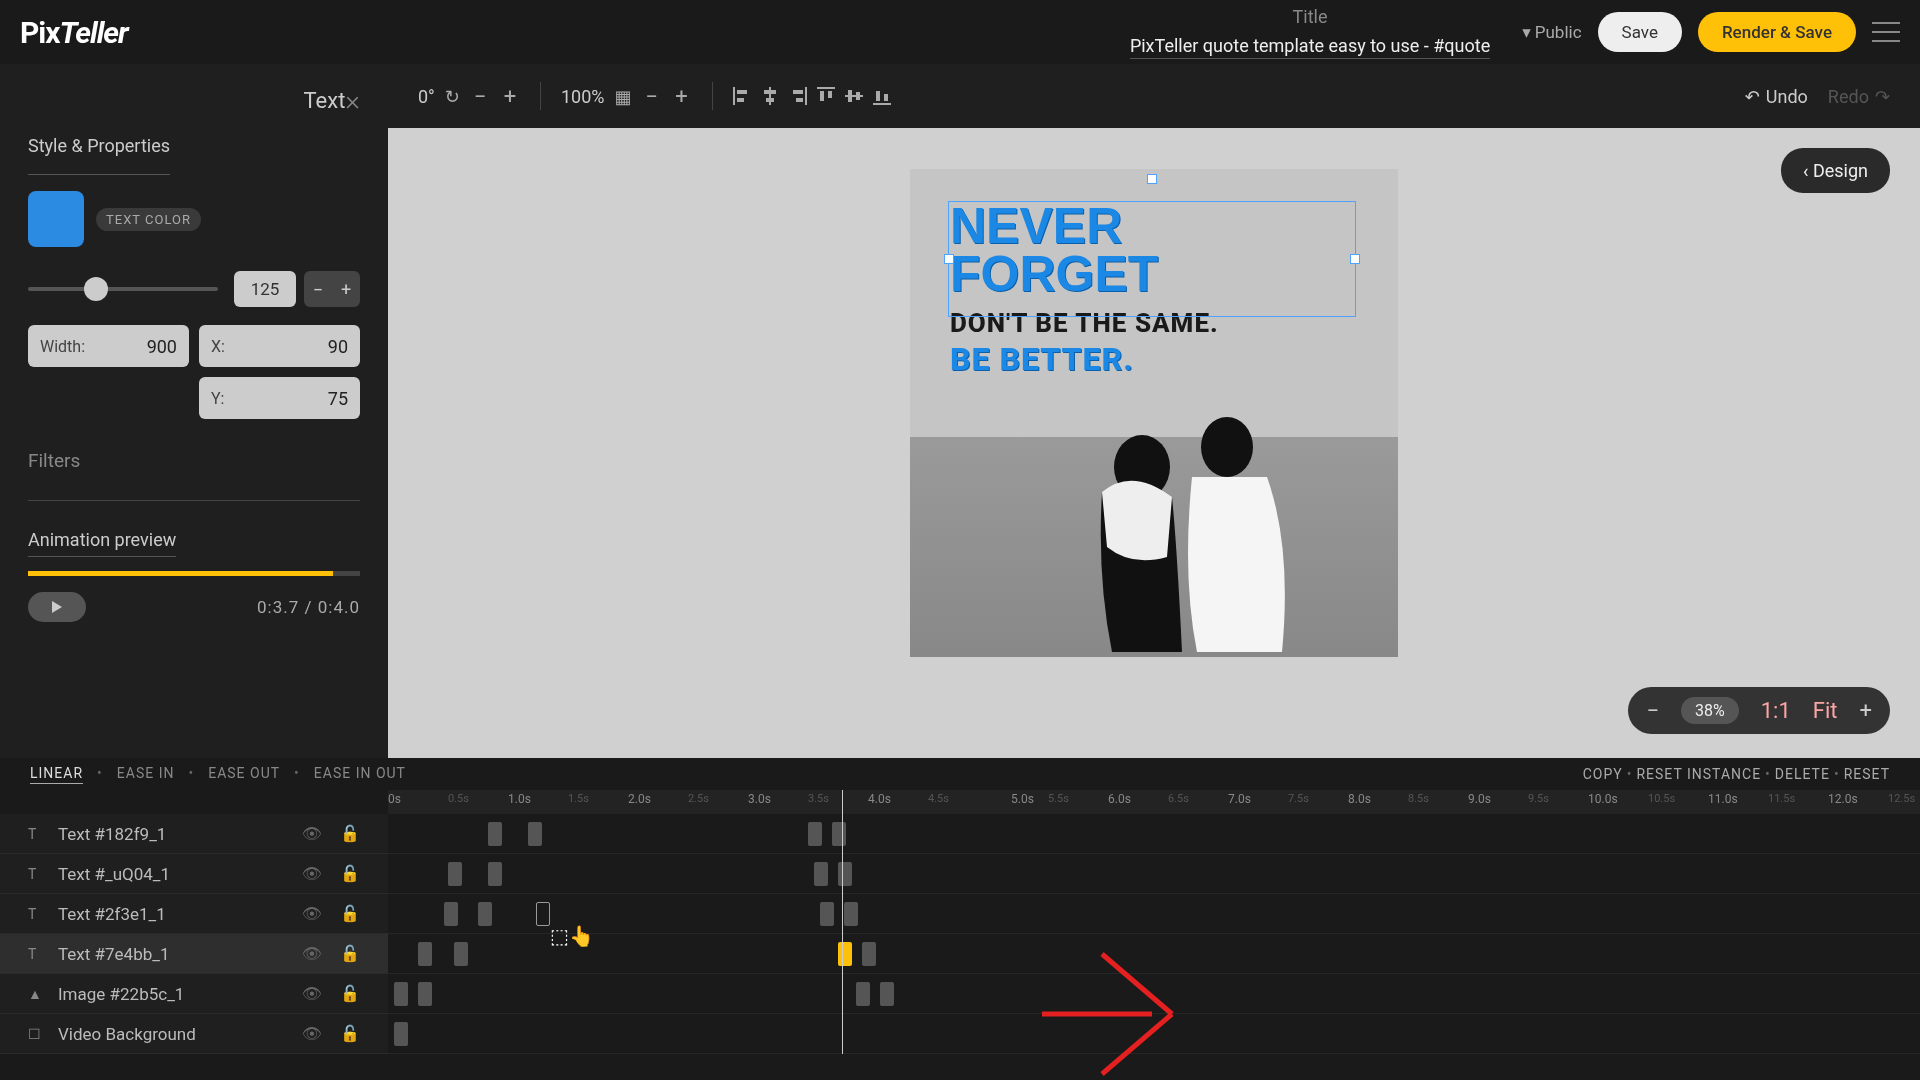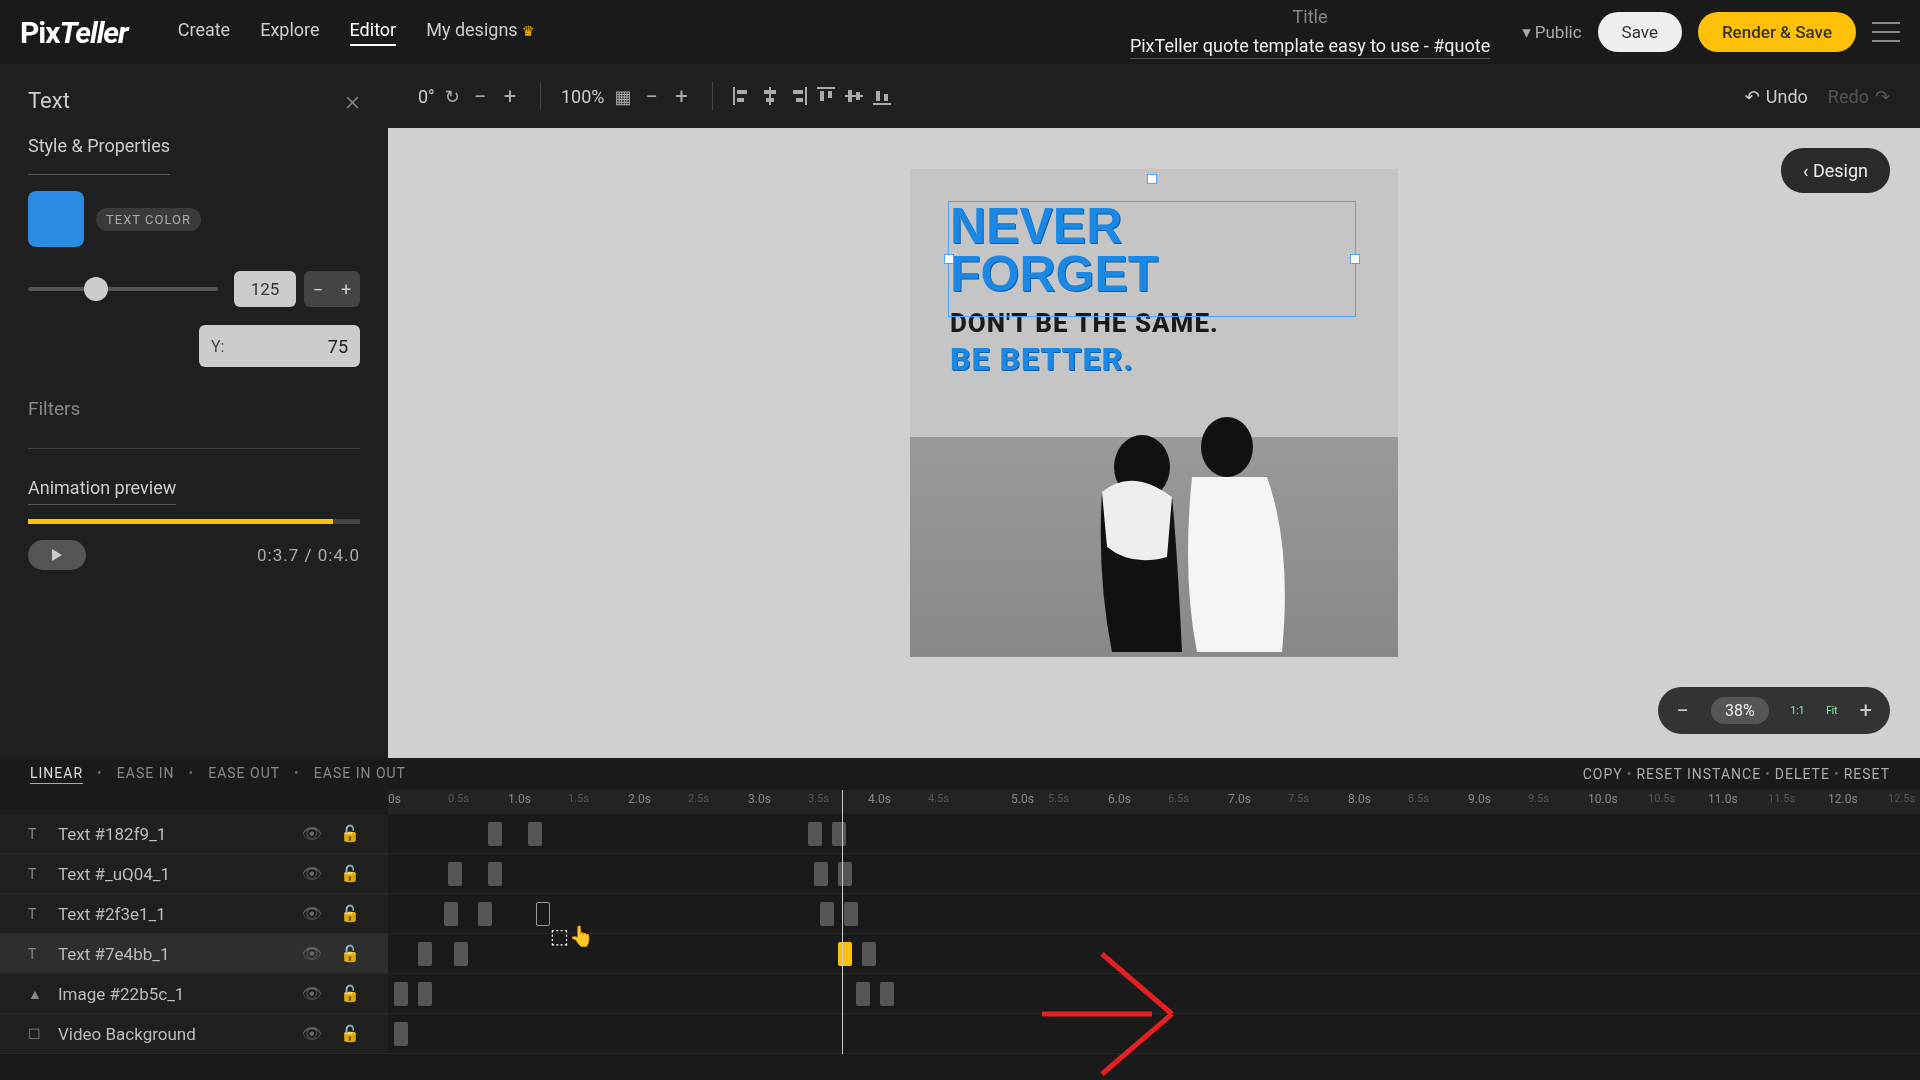--- a/index.html
+++ b/index.html
@@ -21,21 +21,21 @@
 .btn-save { background: #eee; color: #333; border: none; border-radius: 20px; padding: 10px 24px; font-size: 17px; cursor: pointer; }
 .btn-render { background: #ffc107; color: #333; border: none; border-radius: 20px; padding: 10px 24px; font-size: 17px; cursor: pointer; font-weight: 500; }
 .menu-icon { width: 28px; height: 20px; display: flex; flex-direction: column; justify-content: space-between; cursor: pointer; }
 .menu-icon span { height: 2px; background: #888; }
 
 
 .main { display: flex; height: 694px; }
 
 
 .sidebar { width: 388px; background: #1f1f1f; padding: 20px 28px; position: relative; }
-.sidebar-header { display: flex; justify-content: space-between; align-items: center; margin-bottom: 18px; }
+.sidebar-header { display: flex; justify-content: flex-end; align-items: center; margin-bottom: 18px; }
 .sidebar-title { font-size: 22px; color: #ccc; }
 .close-x { font-size: 28px; color: #888; cursor: pointer; font-weight: 300; }
 .section-title { font-size: 18px; color: #ccc; border-bottom: 1px solid #555; padding-bottom: 18px; margin-bottom: 16px; display: inline-block; }
 .color-row { display: flex; align-items: center; gap: 12px; margin-bottom: 24px; }
 .color-swatch { width: 56px; height: 56px; background: #2b8ae2; border-radius: 8px; cursor: pointer; }
 .color-label { background: #3a3a3a; color: #aaa; font-size: 13px; padding: 4px 10px; border-radius: 12px; letter-spacing: 1px; }
 .slider-row { display: flex; align-items: center; gap: 16px; margin-bottom: 18px; }
 .slider { flex: 1; height: 4px; background: #555; border-radius: 2px; position: relative; cursor: pointer; }
 .slider-thumb { position: absolute; top: -10px; left: 56px; width: 24px; height: 24px; background: #ccc; border-radius: 50%; }
 .value-group { display: flex; align-items: center; }
@@ -78,21 +78,21 @@
 .selection-box { position: absolute; top: 32px; left: 38px; width: 408px; height: 116px; border: 1px solid #4da3ff; }
 .sel-handle { position: absolute; width: 10px; height: 10px; background: #fff; border: 1px solid #4da3ff; }
 .sel-handle.top { top: -28px; left: 50%; transform: translateX(-50%); }
 .sel-handle.left { top: 50%; left: -5px; transform: translateY(-50%); }
 .sel-handle.right { top: 50%; right: -5px; transform: translateY(-50%); }
 
 .design-btn { position: absolute; top: 84px; right: 30px; background: #2a2a2a; color: #eee; border-radius: 22px; padding: 12px 22px; font-size: 18px; cursor: pointer; }
 .zoom-ctrl { position: absolute; bottom: 24px; right: 30px; background: #333; border-radius: 26px; padding: 10px 18px; display: flex; align-items: center; gap: 22px; }
 .zoom-btn { color: #ccc; font-size: 22px; cursor: pointer; }
 .zoom-pill { background: #555; color: #eee; border-radius: 14px; padding: 4px 14px; font-size: 16px; }
-.zoom-text { color: #86efac; font-size: 10px; cursor: pointer; }
+.zoom-text { color: #fca5a5; font-size: 22px; cursor: pointer; }
 
 
 .timeline { height: 322px; background: #1a1a1a; position: relative; }
 .tl-header { height: 32px; padding: 12px 30px; display: flex; align-items: center; font-size: 14px; letter-spacing: 1px; }
 .ease-tabs { display: flex; gap: 14px; }
 .ease-tab { color: #888; cursor: pointer; }
 .ease-tab.active { color: #ddd; border-bottom: 1px solid #aaa; padding-bottom: 2px; }
 .ease-dot { color: #666; }
 .tl-actions { margin-left: auto; display: flex; gap: 4px; }
 .tl-action { color: #aaa; cursor: pointer; }
@@ -119,26 +119,20 @@
 .arrow-annotation { position: absolute; top: 120px; left: 654px; z-index: 10; pointer-events: none; }
 .cursor-annotation { position: absolute; top: 110px; left: 162px; z-index: 10; color: #fff; font-size: 20px; pointer-events: none; }
 
 svg.align-icon { width: 18px; height: 18px; }
 </style>
 </head>
 <body>
 
 <div class="topbar">
   <div class="logo"><span>Pix</span><i>Teller</i></div>
-  <div class="nav">
-    <div class="nav-item">Create</div>
-    <div class="nav-item">Explore</div>
-    <div class="nav-item active">Editor</div>
-    <div class="nav-item"><span>My designs</span> <span class="crown">♛</span></div>
-  </div>
   <div class="topbar-right">
     <div class="title-section">
       <span class="title-label">Title</span>
       <span class="title-text">PixTeller quote template easy to use - #quote</span>
     </div>
     <div class="visibility">
       <span>▾</span>
       <span>Public</span>
     </div>
     <button class="btn-save">Save</button>
@@ -165,20 +159,30 @@
     </div>
     <div class="slider-row">
       <div class="slider">
           <div class="slider-thumb"></div>
         </div>
       <div class="value-group">
         <input class="value-input" value="125" style="">
         <button class="stepper-btn">−</button>
         <button class="stepper-btn">+</button>
       </div>
+    </div>
+    <div class="dim-row">
+      <div class="dim-input">
+          <span>Width:</span>
+          <span class="val">900</span>
+        </div>
+      <div class="dim-input">
+          <span>X:</span>
+          <span class="val">90</span>
+        </div>
     </div>
     <div class="dim-row" style="justify-content:flex-end">
       <div class="dim-input" style="flex:0 0 calc(50% - 5px)">
           <span>Y:</span>
           <span class="val">75</span>
         </div>
     </div>
     <div class="filters-title">Filters</div>
     <div class="divider"></div>
     <div class="anim-title">Animation preview</div>

